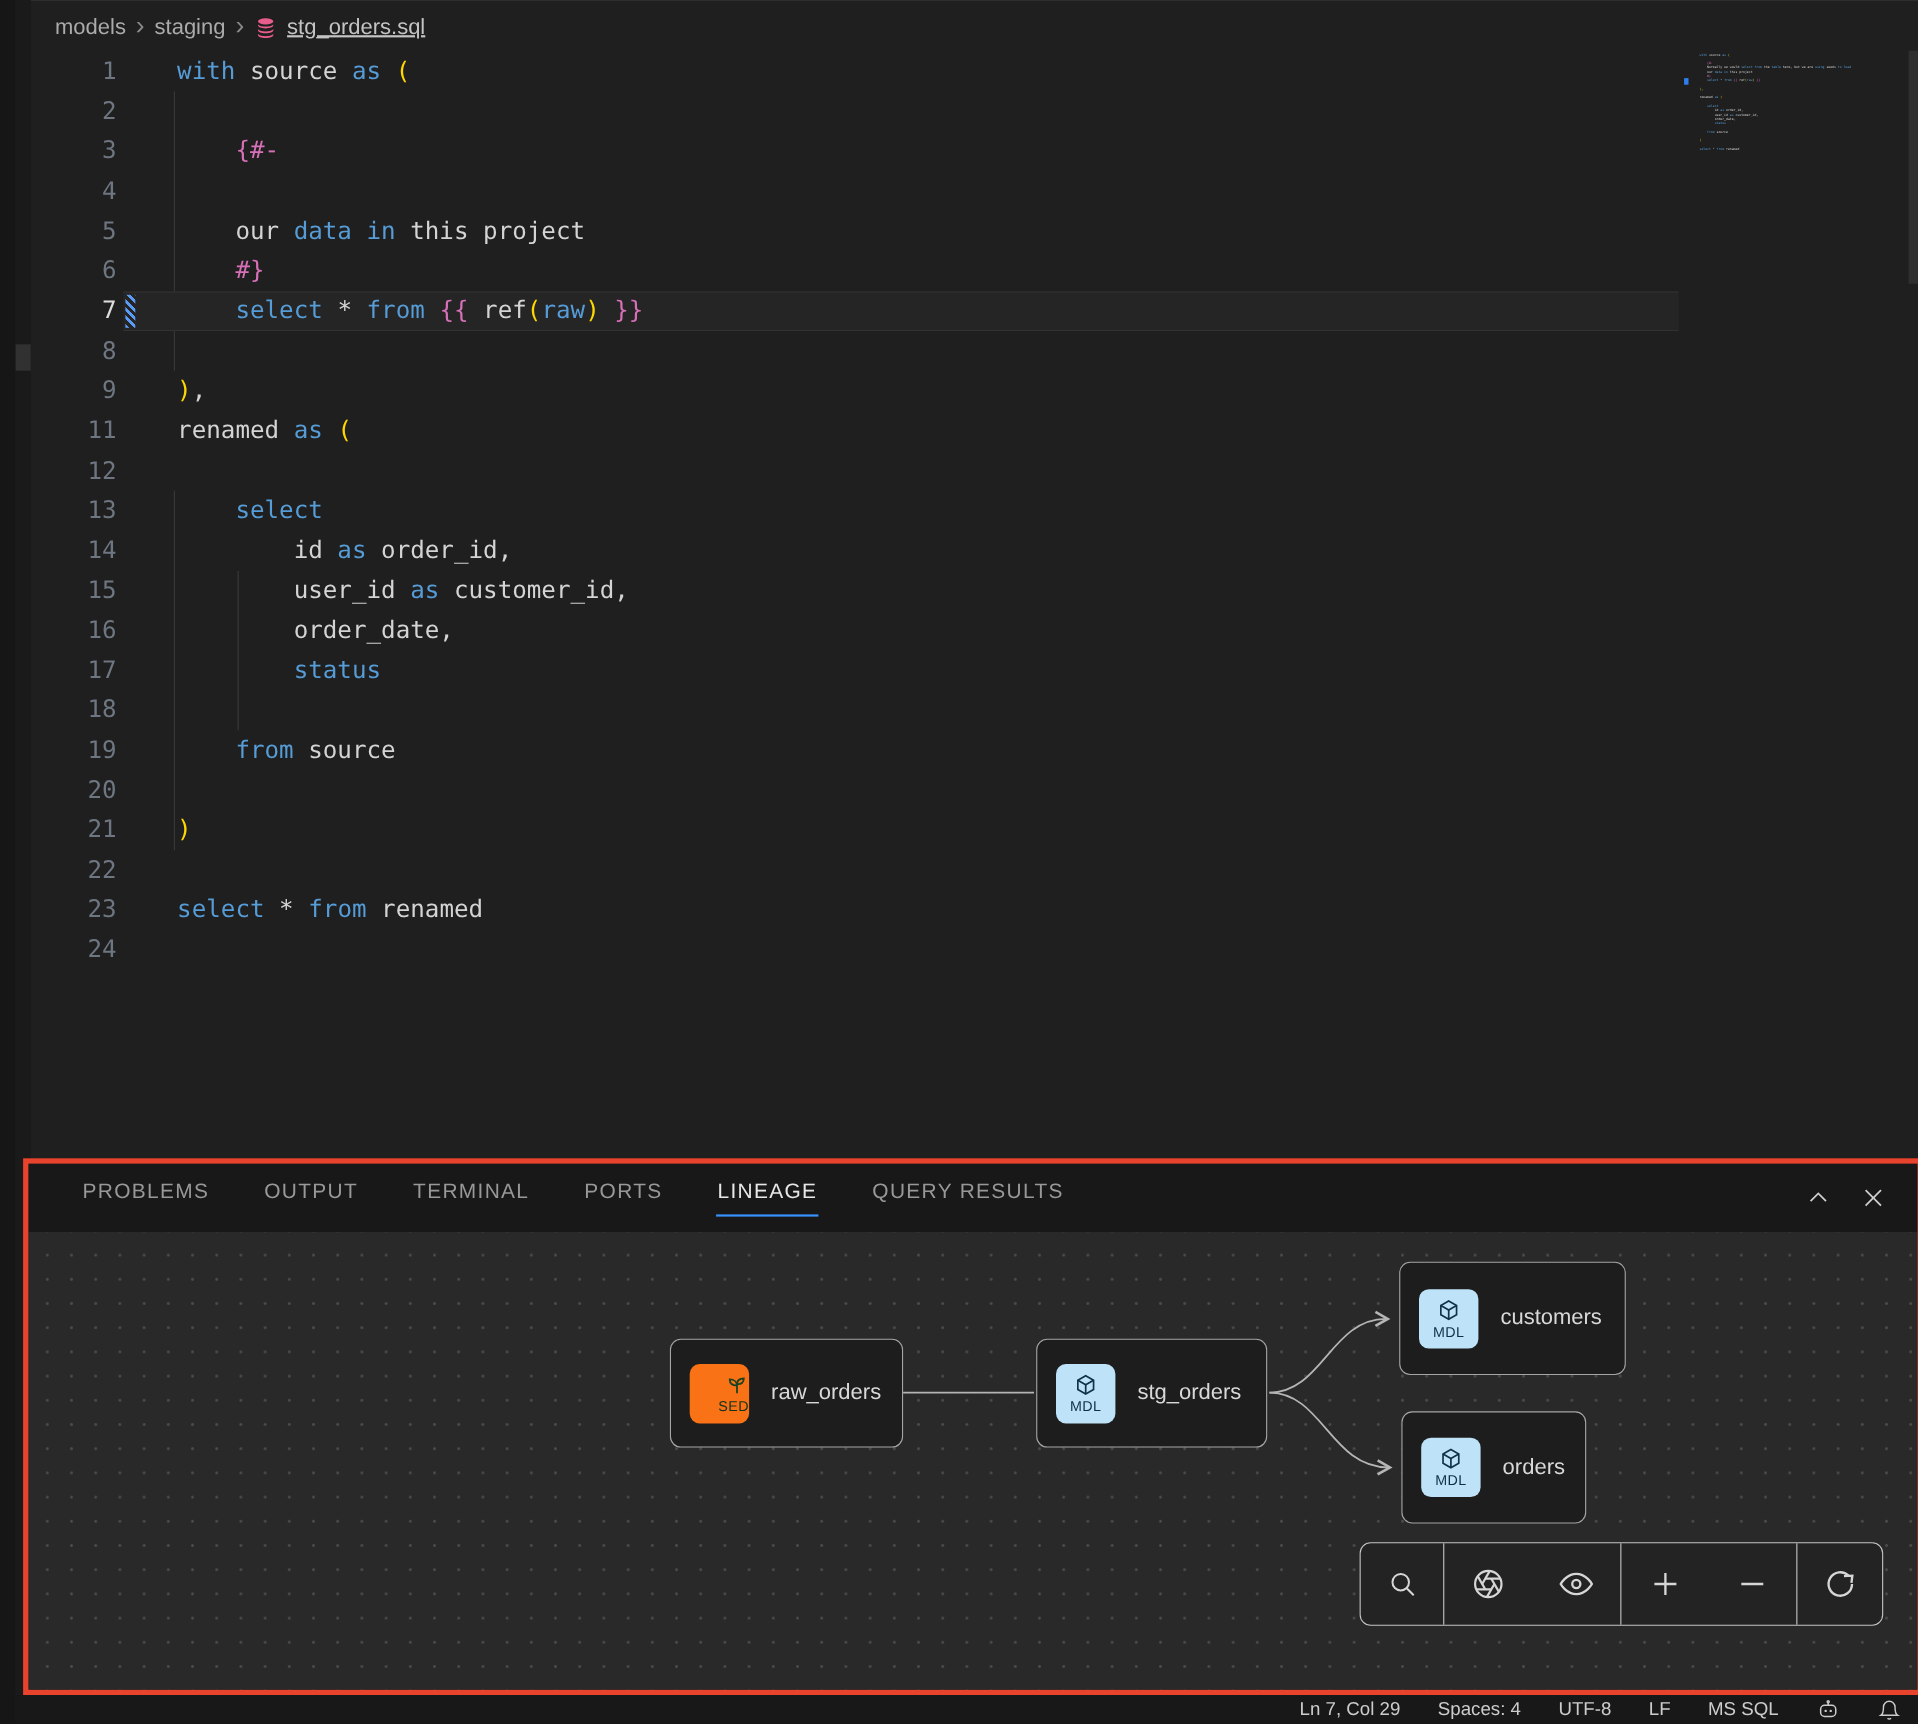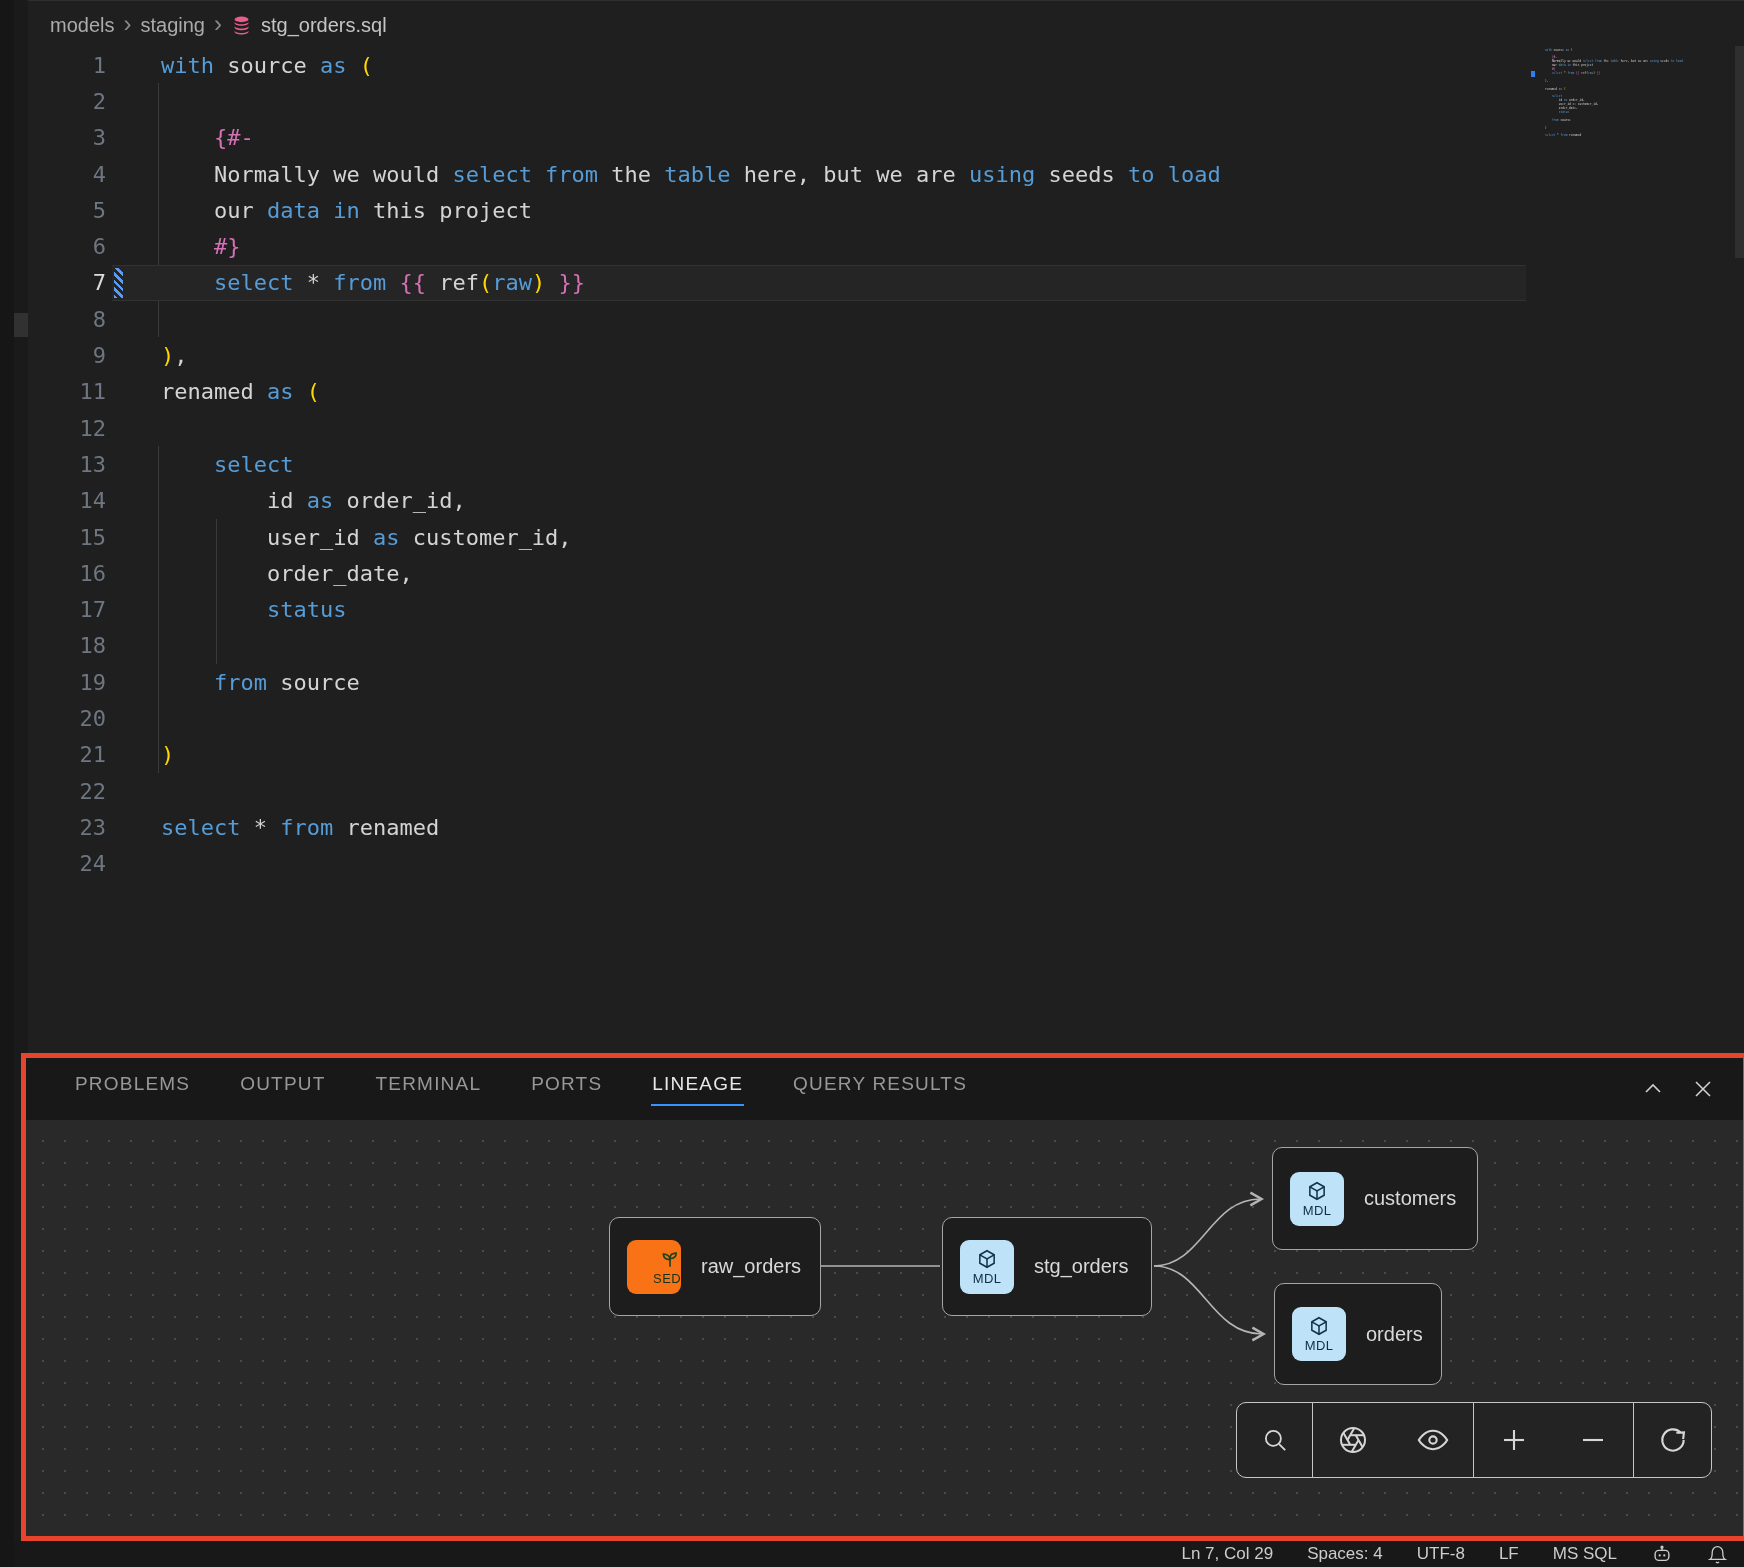--- a/index.html
+++ b/index.html
@@ -10,21 +10,21 @@
   
   .left-strip{ position:absolute; left:0; top:0; width:14px; height:1541px; background:#1a1a1a; }
   .left-strip-block{ position:absolute; left:0; top:313px; width:14px; height:24px; background:#313131; }
 
   
   .editor{ position:absolute; left:14px; top:0; width:1730px; height:1053px; background:#1f1f1f;
            border-top:1px solid #2e2e2e; }
   .breadcrumb{ display:flex; align-items:center; gap:9px; padding:9px 0 0 22px; height:40px;
                font-size:20px; color:#ababab; }
   .breadcrumb .sep{ color:#8a8a8a; font-size:24px; font-weight:300; line-height:20px; transform:translateY(-2px); }
-  .breadcrumb .file{ color:#c4c4c4; }
+  .breadcrumb .file{ color:#c4c4c4;text-decoration:underline; }
   .db-icon{ width:21px; height:21px; display:inline-block; }
 
   .code-rows{ position:absolute; left:0; top:46px; width:1498px; }
   .row{ position:relative; display:flex; align-items:center; height:36.3px; z-index:0;
         font-family:"DejaVu Sans Mono","Liberation Mono",monospace; font-size:22px; }
   .row .hl{ position:absolute; left:84px; right:0; top:0; bottom:0; background:#252526;
             border-top:1px solid #323232; border-bottom:1px solid #323232; z-index:-1; }
   .ln{ width:78px; flex:none; text-align:right; color:#6e7681; }
   .row.current .ln{ color:#dcdcdc; }
   .mk{ width:55px; flex:none; height:100%; position:relative; }
@@ -121,21 +121,20 @@
           <span class="code"></span>
         </div>
         <div class="row">
           <span class="ln">3</span>
           <span class="mk"></span>
           <span class="code"><span class="tk-tx">    </span><span class="tk-p">{#-</span></span>
         </div>
         <div class="row">
           <span class="ln">4</span>
           <span class="mk"></span>
-          <span class="code"><span class="tk-tx">    Normally we would </span><span class="tk-kw">select from</span><span class="tk-tx"> the </span><span class="tk-kw">table</span><span class="tk-tx"> here, but we are </span><span class="tk-kw">using</span><span class="tk-tx"> seeds </span><span class="tk-kw">to load</span></span>
         </div>
         <div class="row">
           <span class="ln">5</span>
           <span class="mk"></span>
           <span class="code"><span class="tk-tx">    our </span><span class="tk-kw">data in</span><span class="tk-tx"> this project</span></span>
         </div>
         <div class="row">
           <span class="ln">6</span>
           <span class="mk"></span>
           <span class="code"><span class="tk-tx">    </span><span class="tk-p">#}</span></span>

